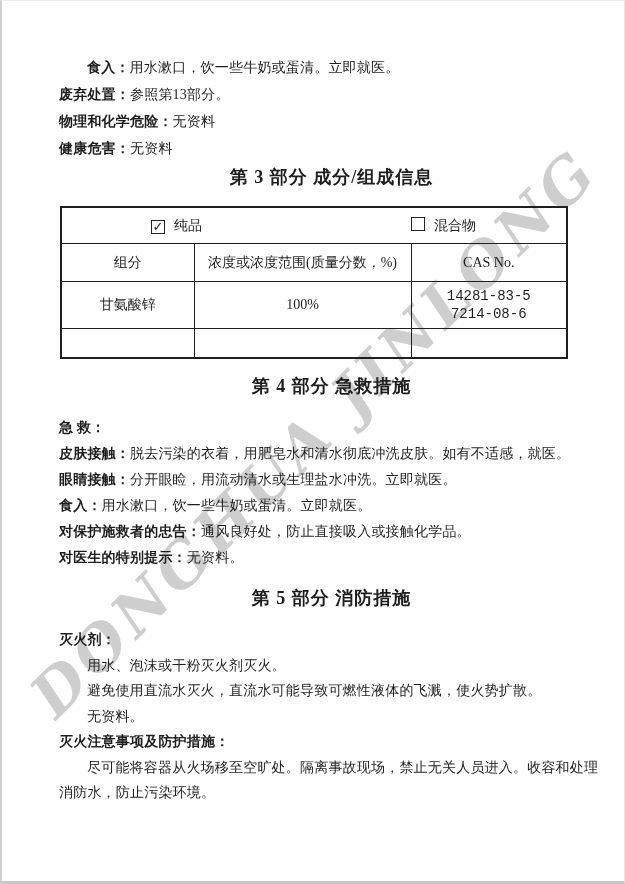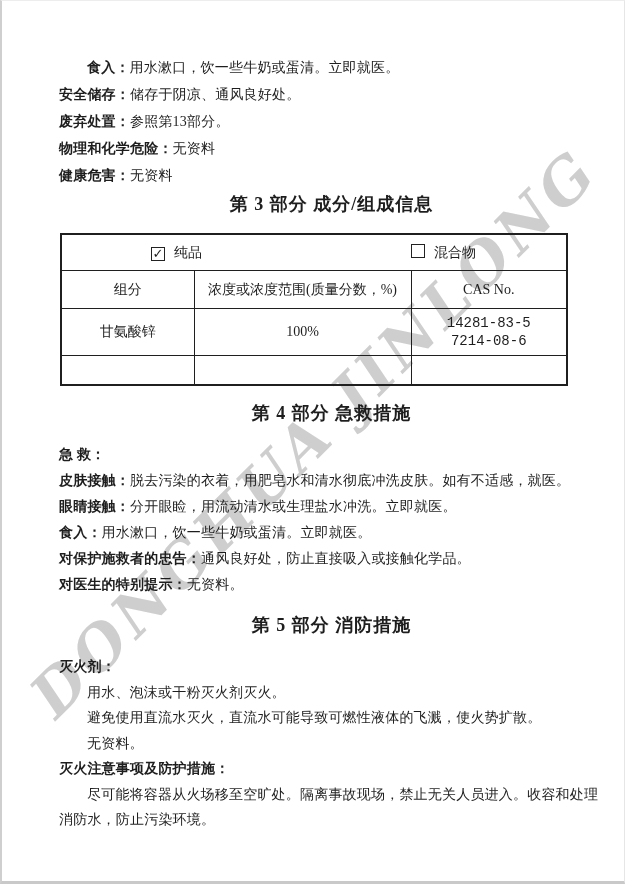--- a/index.html
+++ b/index.html
@@ -72,21 +72,20 @@
 <body>
 
 <div class="page">
 
   <div class="watermark">DONGHUA JINLONG</div>
 
   <div class="content">
 
     <div class="s2">
       <p class="line ind"><span class="lbl">食入：</span><span>用水漱口，饮一些牛奶或蛋清。立即就医。</span></p>
-      <p class="line"><span class="lbl">安全储存：</span><span>储存于阴凉、通风良好处。</span></p>
       <p class="line"><span class="lbl">废弃处置：</span><span>参照第13部分。</span></p>
       <p class="line"><span class="lbl">物理和化学危险：</span><span>无资料</span></p>
       <p class="line"><span class="lbl">健康危害：</span><span>无资料</span></p>
     </div>
 
     <h2 class="sec-title t3">第 3 部分 成分/组成信息</h2>
 
     <table class="comp">
       <colgroup>
           <col style="width:133px">

